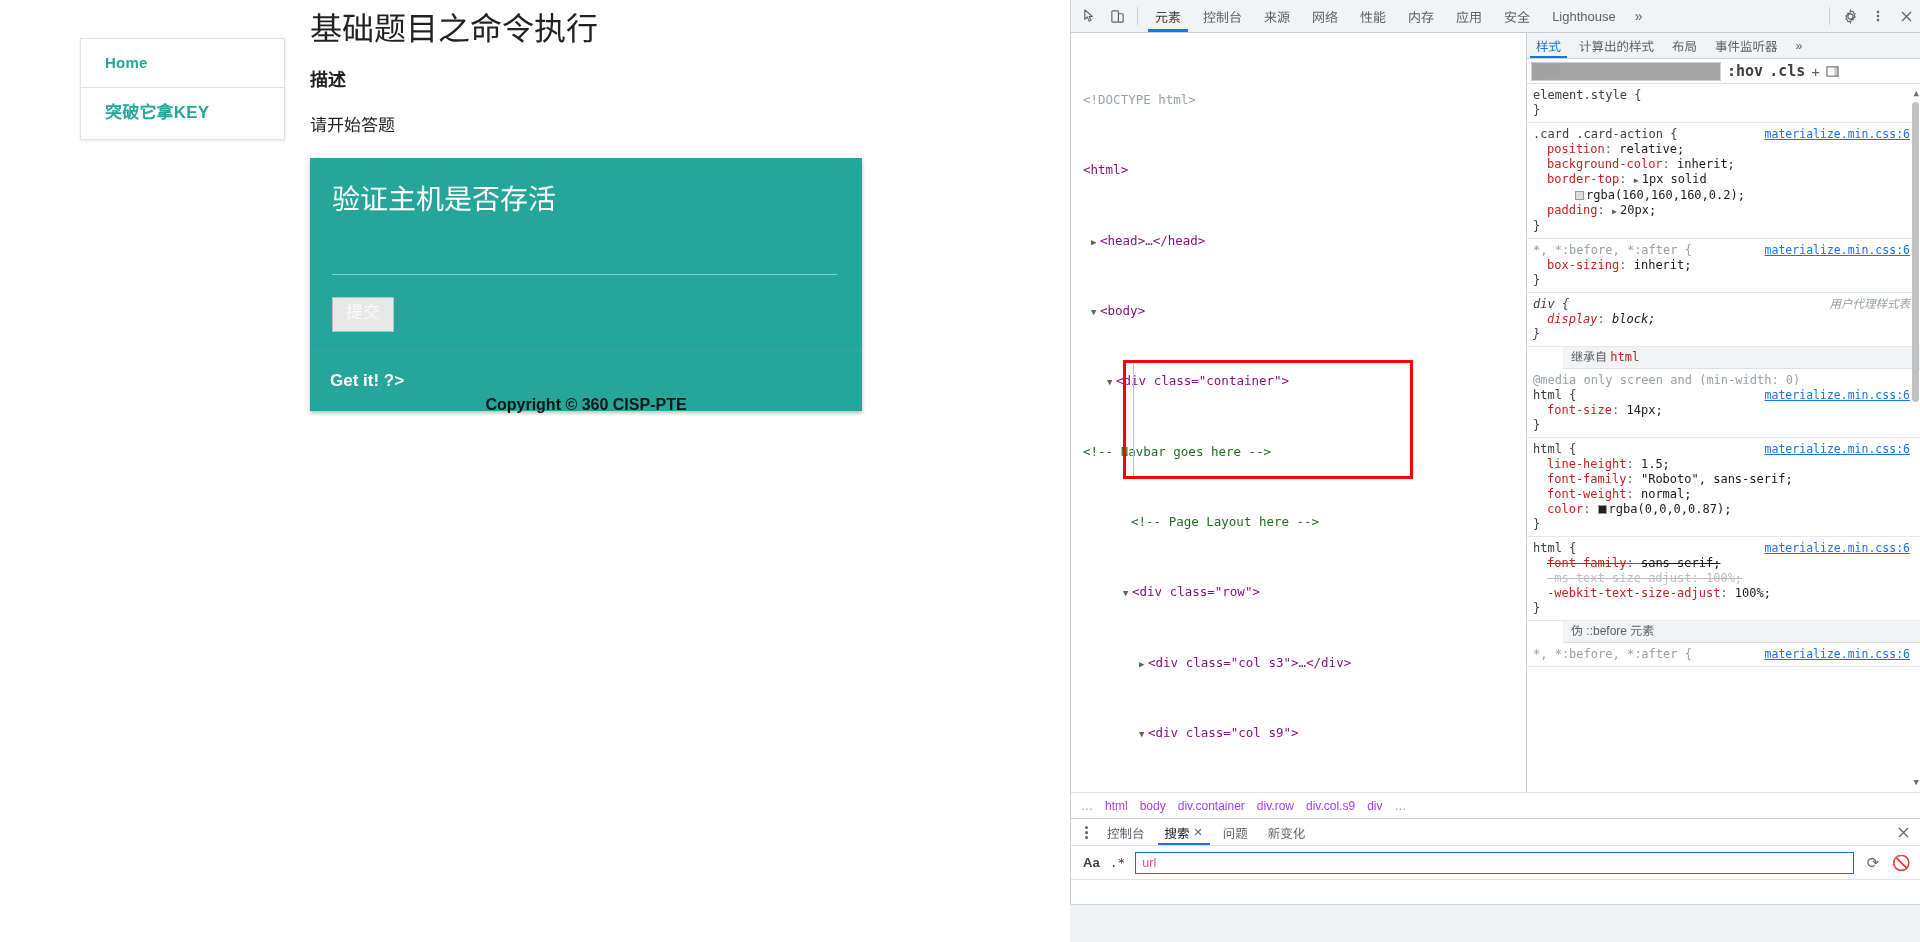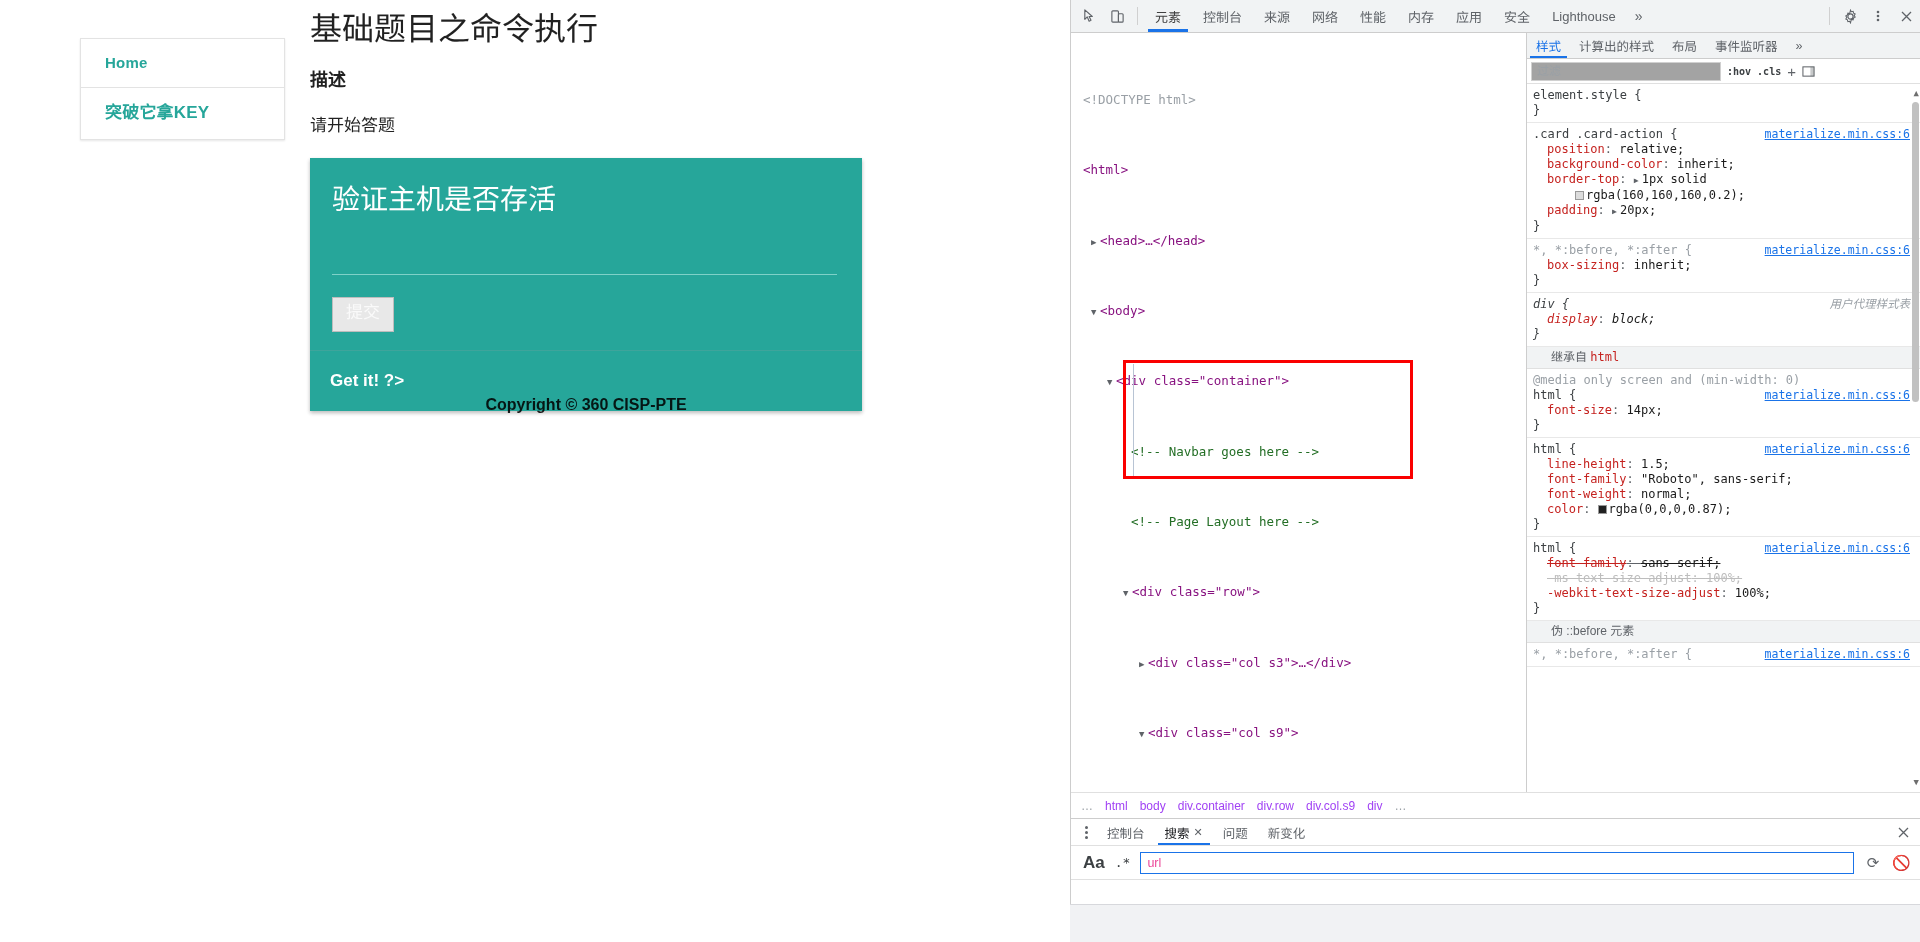--- a/index.html
+++ b/index.html
@@ -244,21 +244,21 @@
     flex: 1; height: 19px;
     border: 1px solid #d0d0d0;
     background: #a3a3a3;
     font-size: 12px; padding: 0 5px;
     color: #3c4043;
     font-family: inherit;
     outline: none;
     max-width: 190px;
   }
   .filter-input::placeholder { color: #9aa0a6; }
-  .mini-btn { font-size: 10px; color: #3c4043; cursor: pointer; font-family: "DejaVu Sans Mono", monospace; font-weight: bold; }
+  .mini-btn { font-size: 15px; color: #3c4043; cursor: pointer; font-family: "DejaVu Sans Mono", monospace; font-weight: bold; }
   .plus-btn { font-size: 15px; color: #5f6368; cursor: pointer; line-height: 1; }
   .sidebar-btn { color: #5f6368; cursor: pointer; display:flex; align-items:center; }
 
   .styles-body {
     flex: 1; overflow: hidden;
     font-family: "DejaVu Sans Mono", "Liberation Mono", monospace;
     font-size: 12px;
     line-height: 15px;
     position: relative;
   }
@@ -279,25 +279,26 @@
   .pval { color: #1a1a1a; }
   .tri { color: #5f6368; font-size: 8px; display:inline-block; width:8px; }
   .swatch {
     display:inline-block; width:9px; height:9px; border:1px solid #999;
     vertical-align: -1px; margin-right: 2px;
   }
   .strike { text-decoration: line-through; }
   .inactive { color: #bdbdbd; }
   .inherit-hdr {
     background: #f1f3f4;
-    padding: 3px 24px;
+    padding: 3px 8px;
     border-bottom: 1px solid #e0e0e0;
     color: #5f6368;
     font-family: "Liberation Sans", sans-serif;
     font-size: 12px;
+    margin-left: 36px;
   }
   .inherit-hdr .ih-tag { color: #c5221f; font-family: "DejaVu Sans Mono", monospace; }
   .media-q { color: #9aa0a6; padding-left: 0; }
   .scrollbar-v {
     position: absolute; right: 0; top: 0; width: 9px; bottom: 0; background: transparent;
   }
   .scrollbar-v .thumb {
     position: absolute; right: 1px; top: 18px; width: 7px; height: 300px;
     background: #c1c1c1; border-radius: 4px;
   }
@@ -333,21 +334,21 @@
     content:""; position:absolute; left:3px; right:3px; bottom:0; height:2px; background:#1a73e8;
   }
   .dw-close { font-size: 11px; color: #5f6368; font-weight: bold; }
   .dw-x { margin-left:auto; padding: 0 10px; display:flex; align-items:center; color:#5f6368; font-size:14px; cursor:pointer; }
   .search-row {
     height: 34px;
     display: flex; align-items: center; gap: 10px;
     padding: 0 10px 0 12px;
     border-bottom: 1px solid #e0e0e0;
   }
-  .aa-btn { font-weight: bold; color: #3c4043; font-size: 17px; cursor: pointer; }
+  .aa-btn { font-weight: bold; color: #3c4043; font-size: 13px; cursor: pointer; }
   .regex-btn { color: #3c4043; font-size: 13px; cursor: pointer; font-family: "DejaVu Sans Mono", monospace; }
   .search-input {
     flex: 1; height: 22px;
     border: 1px solid #1a73e8;
     outline: none;
     font-size: 12.5px;
     padding: 0 6px;
     color: #ec4899;
     font-family: inherit;
     background:#fff;
@@ -458,21 +459,21 @@
           <div class="dom-line"><span style="margin-left:0px" class="doctype">&lt;!DOCTYPE html&gt;</span></div>
 
           <div class="dom-line"><span class="tag">&lt;html&gt;</span></div>
 
           <div class="dom-line"><span style="margin-left:8px"><span class="arrow">▶</span><span class="tag">&lt;head&gt;…&lt;/head&gt;</span></span></div>
 
           <div class="dom-line"><span style="margin-left:8px"><span class="arrow">▼</span><span class="tag">&lt;body&gt;</span></span></div>
 
           <div class="dom-line"><span style="margin-left:24px"><span class="arrow">▼</span><span class="tag">&lt;div class="container"&gt;</span></span></div>
 
-          <div class="dom-line"><span style="margin-left:48px" class="cmt">&lt;!-- Navbar goes here --&gt;</span></div>
+          <div class="dom-line"><span style="" class="cmt">&lt;!-- Navbar goes here --&gt;</span></div>
 
           <div class="dom-line"><span style="margin-left:48px" class="cmt">&lt;!-- Page Layout here --&gt;</span></div>
 
           <div class="dom-line"><span style="margin-left:40px"><span class="arrow">▼</span><span class="tag">&lt;div class="row"&gt;</span></span></div>
 
           <div class="dom-line"><span style="margin-left:56px"><span class="arrow">▶</span><span class="tag">&lt;div class="col s3"&gt;…&lt;/div&gt;</span></span></div>
 
           <div class="dom-line"><span style="margin-left:56px"><span class="arrow">▼</span><span class="tag">&lt;div class="col s9"&gt;</span></span></div>
 
           

